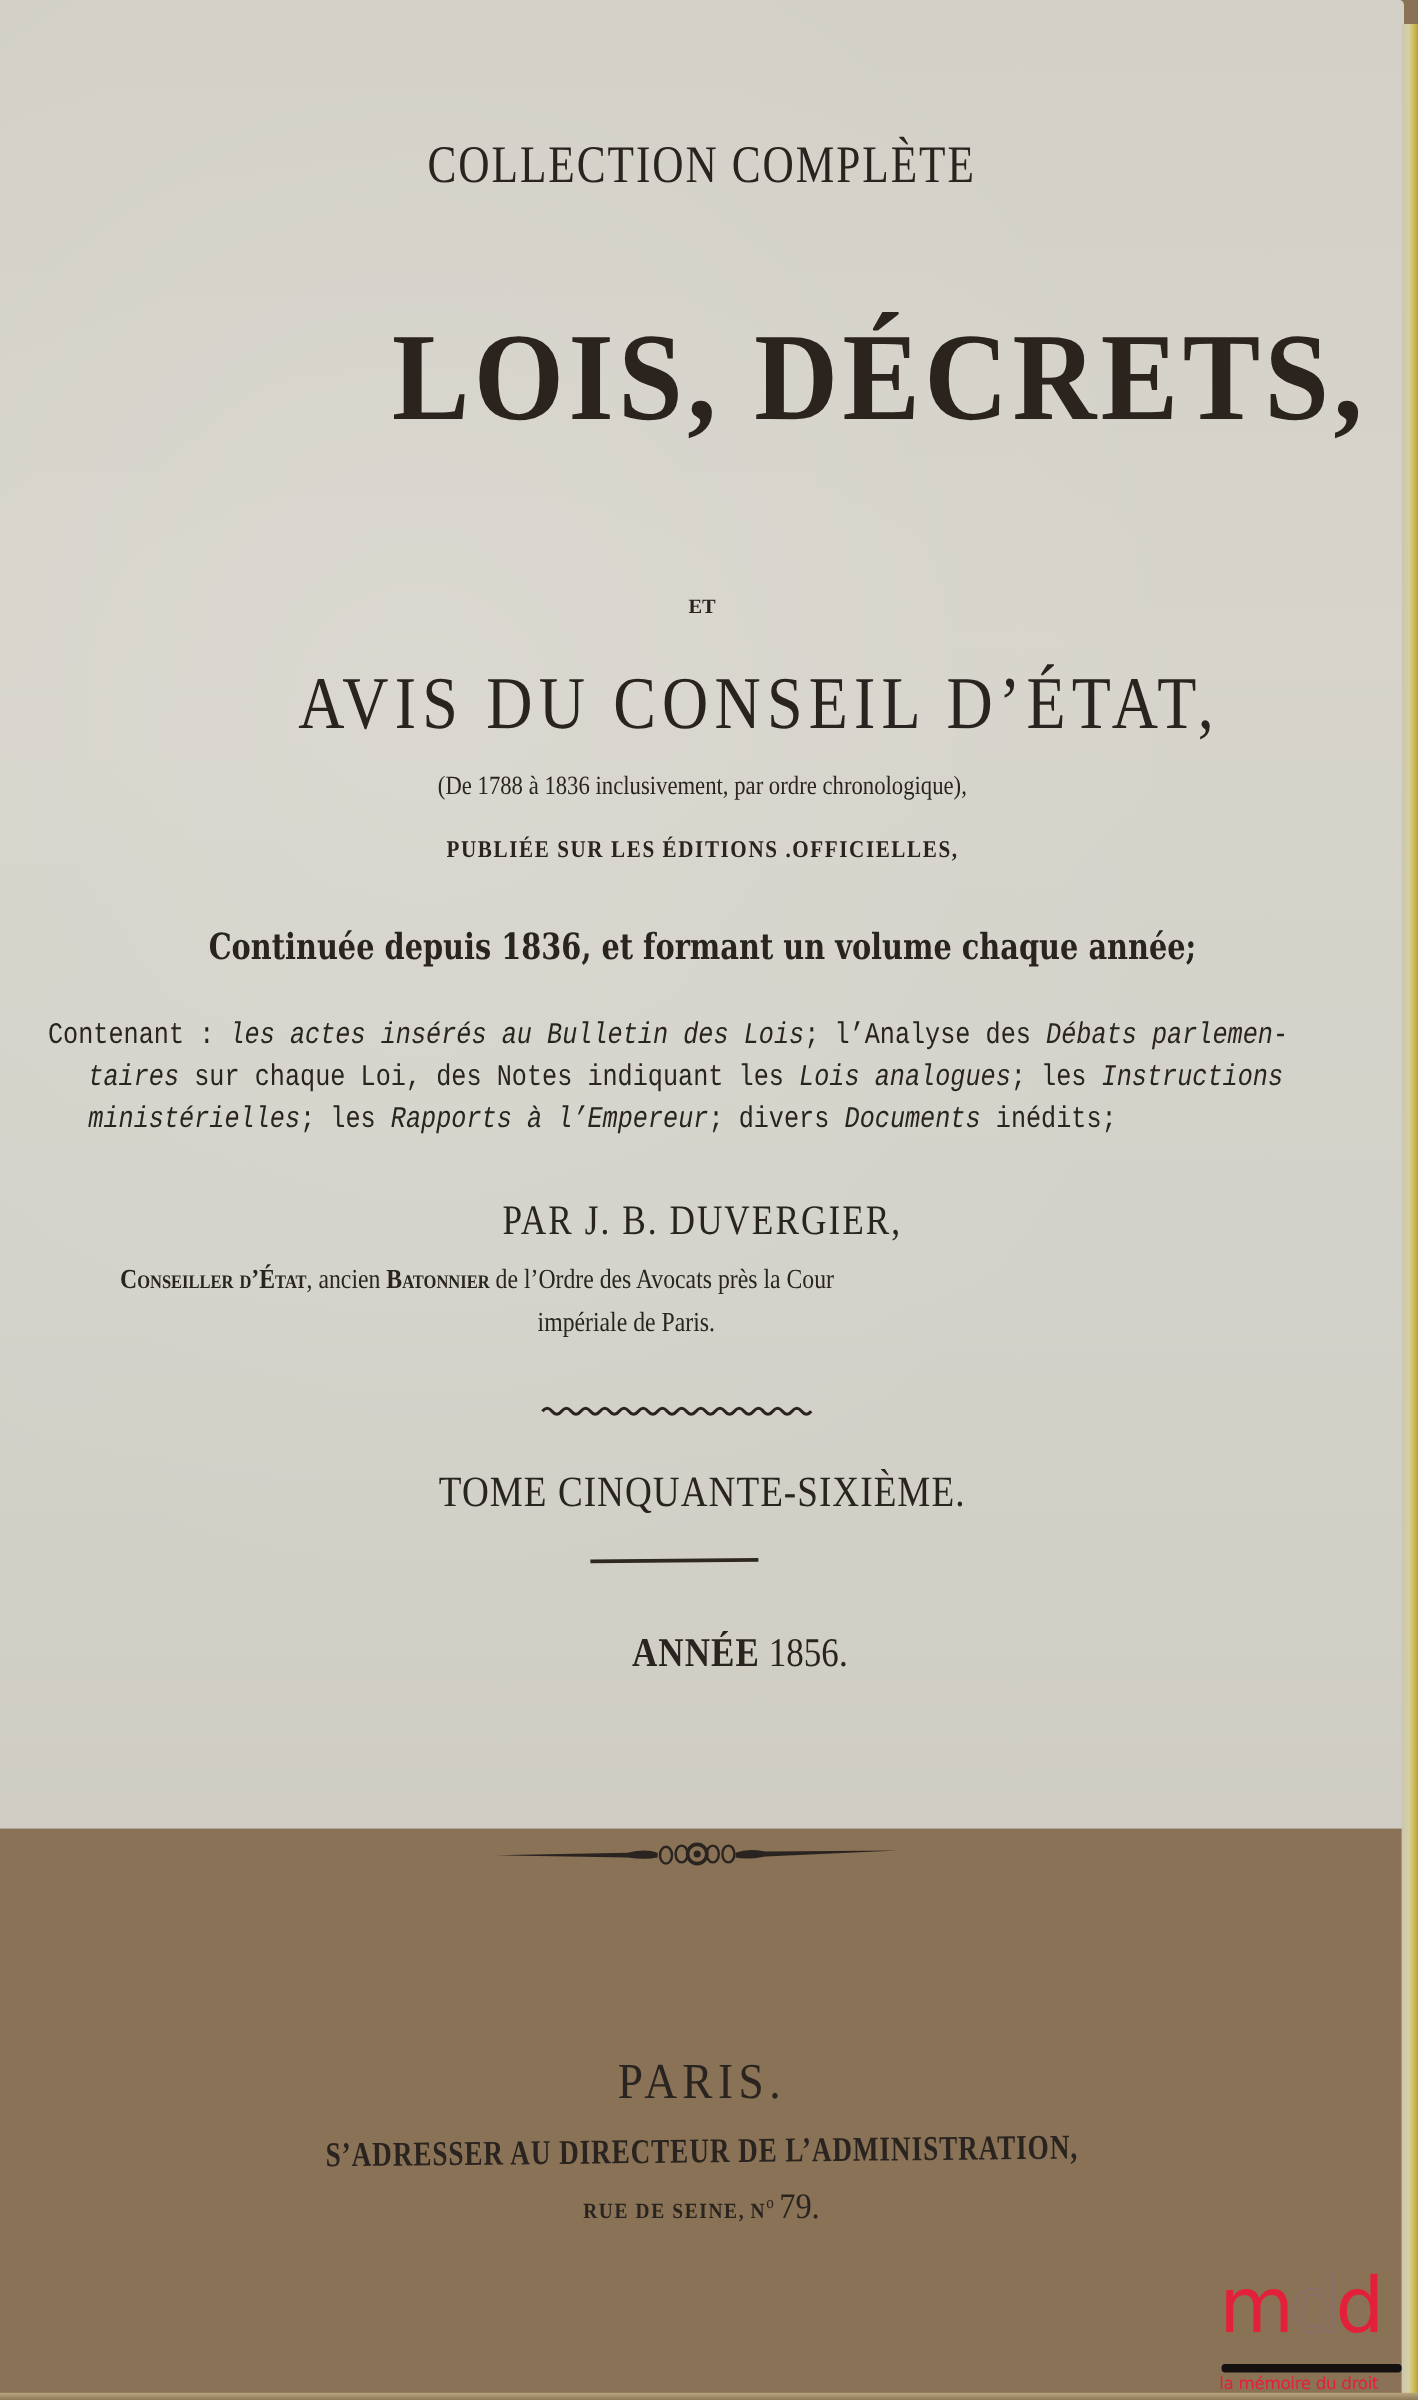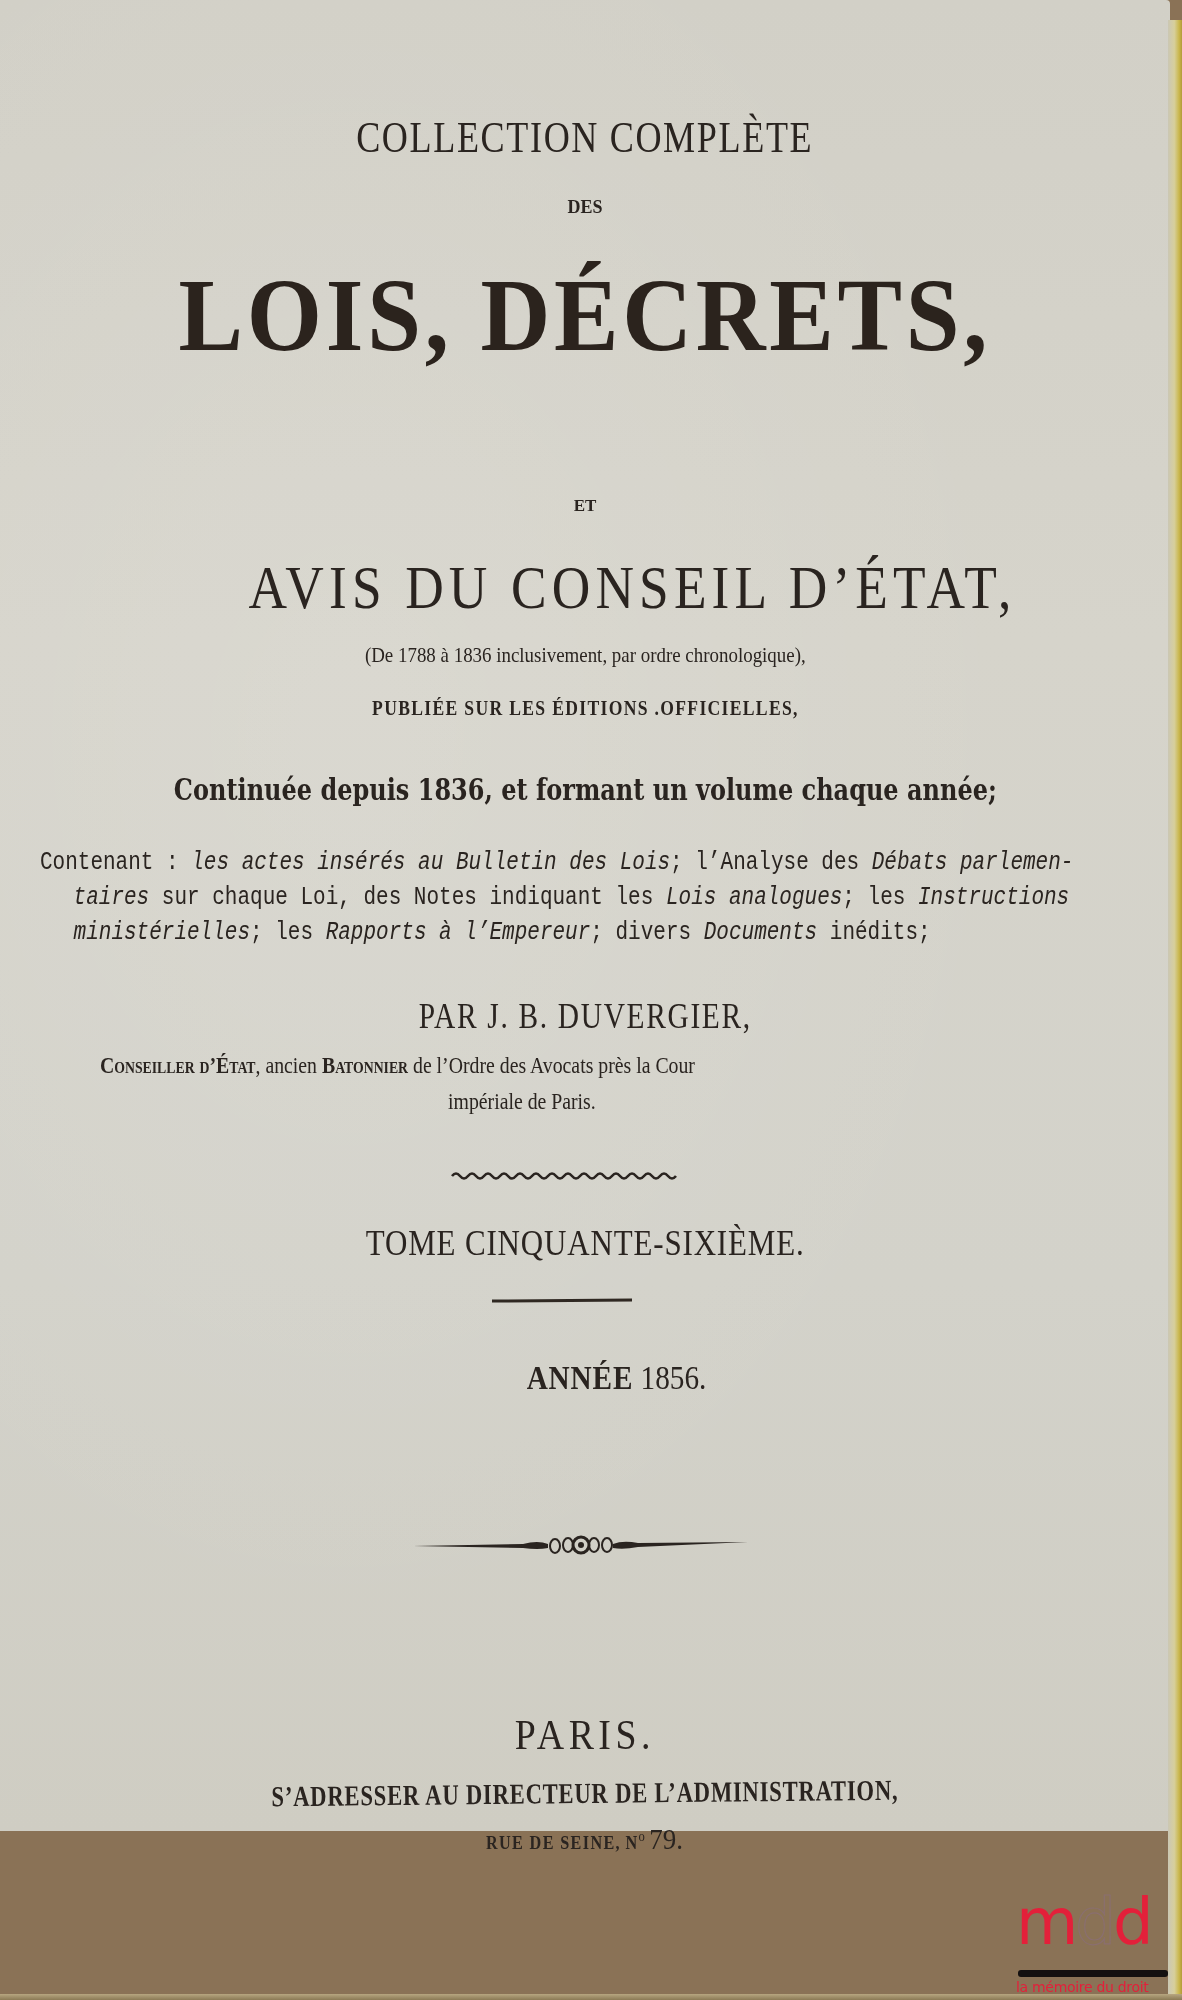--- a/index.html
+++ b/index.html
@@ -2,41 +2,41 @@
 <html><head>
 <meta charset="utf-8">
 <style>
   html, body { margin:0; padding:0; }
   body {
     width:1182px; height:2000px; overflow:hidden; position:relative;
     background:#8a7256;
     font-family:"DejaVu Serif", serif;
   }
   .page {
-    position:absolute; left:0; top:0; width:1170px; height:1831px;
+    position:absolute; left:0; top:0; width:1170px; height:1524px;
     background:
       radial-gradient(ellipse at 30% 40%, rgba(255,255,255,0.10), rgba(0,0,0,0) 60%),
       linear-gradient(180deg,#d2d0c7 0%,#d6d4cb 35%,#d3d2ca 70%,#cfcdc3 100%);
     border-top-right-radius:4px;
   }
   .page-edge {
     position:absolute; top:20px; right:0; width:14px; height:1985px;
     background:linear-gradient(90deg,#cbc7b4 0%, #d7cf9c 45%, #c9b64a 80%, #b39a3a 100%);
   }
   .bottom-edge {
     position:absolute; left:0; bottom:0; width:1182px; height:6px;
     background:linear-gradient(180deg,#b7a680,#8b7a55);
   }
   .line { position:absolute; left:0; width:1170px; text-align:center; color:#2a2420; white-space:nowrap; }
   .cond { display:inline-block; transform-origin:center; }
 
   .l-collection { top:112px; font-family:"Liberation Serif", serif; font-size:44px; letter-spacing:2px; }
   .l-collection .cond { transform:scaleX(0.82); }
   .l-des { top:197px; font-family:"Liberation Serif", serif; font-weight:bold; font-size:18px; }
-  .l-lois { top:255px; font-family:"Liberation Serif", serif; font-weight:bold; font-size:104px; letter-spacing:4px; color:#2b231d; }
+  .l-lois { top:255px; font-family:"Liberation Serif", serif; font-weight:bold; font-size:104px; letter-spacing:4px; color:#2b231d;text-align:right; }
   .l-lois .cond { transform:scaleX(0.93); }
   .l-ordon { top:388px; font-family:"Liberation Serif", serif; font-weight:bold; font-size:78px; letter-spacing:2px; color:#2b231d; }
   .l-ordon .cond { transform:scaleX(0.72); }
   .l-et { top:496px; font-family:"Liberation Serif", serif; font-weight:bold; font-size:17px; }
   .l-avis { top:552px; font-family:"Liberation Serif", serif; font-size:62px; letter-spacing:6px;padding-left:48px; }
   .l-avis .cond { transform:scaleX(0.86); }
   .l-dates { top:642px; font-family:"Liberation Serif", serif; font-size:22px; }
   .l-dates .cond { transform:scaleX(0.86); }
   .l-publiee { top:697px; font-family:"Liberation Serif", serif; font-weight:bold; font-size:20px; letter-spacing:1.5px; }
   .l-publiee .cond { transform:scaleX(0.88); }
@@ -78,21 +78,20 @@
   .logo-mdd .hollow { color:transparent; -webkit-text-stroke:1.2px #8a6f6f; }
   .logo-bar { position:absolute; left:2px; top:80px; width:150px; height:7px; background:#141010; border-radius:3px; }
   .logo-tag { position:absolute; left:0; top:89px; font-family:"DejaVu Sans", sans-serif; font-size:14px; color:#e3203a; white-space:nowrap; letter-spacing:-0.3px; }
 </style>
 </head>
 <body>
 
 <div class="page">
 
   <div class="line l-collection"><span class="cond">COLLECTION COMPLÈTE</span></div>
-  <div class="line l-des">DES</div>
   <div class="line l-lois"><span class="cond">LOIS, DÉCRETS,</span></div>
   <div class="line l-et">ET</div>
   <div class="line l-avis"><span class="cond">AVIS DU CONSEIL D’ÉTAT,</span></div>
   <div class="line l-dates"><span class="cond">(De 1788 à 1836 inclusivement, par ordre chronologique),</span></div>
   <div class="line l-publiee"><span class="cond">PUBLIÉE SUR LES ÉDITIONS .OFFICIELLES,</span></div>
   <div class="line l-continuee"><span class="cond">Continuée depuis 1836, et formant un volume chaque année;</span></div>
 
   <div class="contenant">
     <div class="row">
       <span>Contenant :</span>

